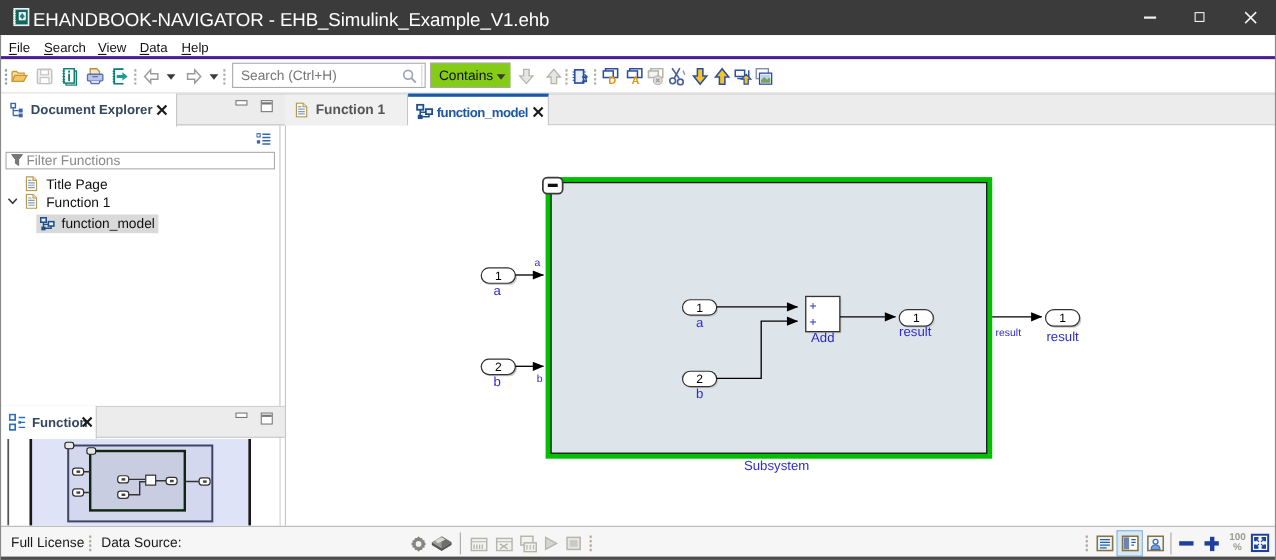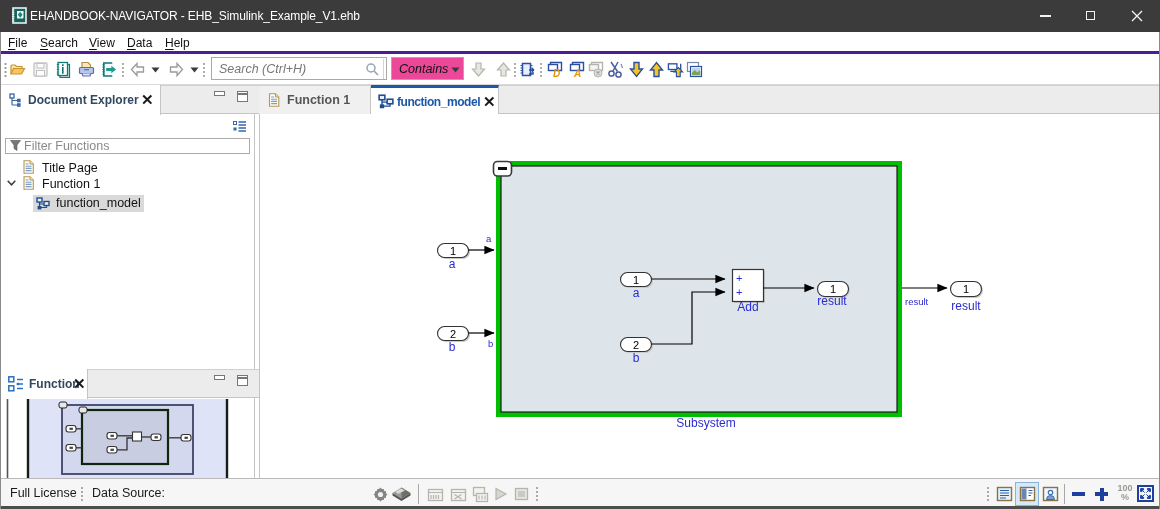--- a/index.html
+++ b/index.html
@@ -1,38 +1,38 @@
 <!DOCTYPE html>
 <html><head>
 <meta charset="utf-8">
 <style>
 * { margin:0; padding:0; box-sizing:border-box; }
 html,body { width:1160px; height:509px; overflow:hidden; }
 body { font-family:"Liberation Sans", sans-serif; position:relative; background:#fff; }
 .abs { position:absolute; }
 
 #titlebar { position:absolute; left:0; top:0; width:1160px; height:32px; background:#3b3b3b; }
-#title-text { position:absolute; left:30px; top:9px; color:#fff; font-size:12px; letter-spacing:-0.1px; }
+#title-text { position:absolute; left:30px; top:9px; color:#fff; font-size:17px; letter-spacing:-0.1px; }
 .winbtn { position:absolute; top:0; width:46px; height:32px; }
 
 #menubar { position:absolute; left:0; top:32px; width:1160px; height:22px; background:#fff; border-bottom:3px solid #4c1d95; font-size:12px; color:#111; }
 #menubar span { position:absolute; top:4px; }
 #menubar u { text-decoration:underline; text-underline-offset:2px; }
 
-#toolbar { position:absolute; left:0; top:54px; width:1160px; height:31px; background:#fff; border-bottom:1px solid #d9d9d9;font-style:italic; }
+#toolbar { position:absolute; left:0; top:54px; width:1160px; height:31px; background:#fff; border-bottom:1px solid #d9d9d9; }
 .tbi { position:absolute; top:7px; width:17px; height:17px; }
 .grip { position:absolute; top:8px; width:3px; height:15px;
   background-image:radial-gradient(circle, #9a9a90 1px, transparent 1.2px);
   background-size:3px 4px; }
 .vsep { position:absolute; top:8px; width:2px; height:15px;
   background-image:radial-gradient(circle, #b0b0a8 1px, transparent 1.2px);
   background-size:2px 4px; }
 #searchbox { position:absolute; left:211px; top:3px; width:176px; height:23px; border:1px solid #a9a9a9; background:#fff; }
 #searchbox .ph { position:absolute; left:7px; top:4px; color:#777; font-size:12.5px; }
-#containsbox { position:absolute; left:391px; top:3px; width:73px; height:23px; border:1px solid #a9a9a9; background:#ec4899; }
+#containsbox { position:absolute; left:391px; top:3px; width:73px; height:23px; border:1px solid #a9a9a9; background:#84cc16; }
 #containsbox .tx { position:absolute; left:7px; top:4px; color:#111; font-size:12.5px; }
 
 #leftpanel { position:absolute; left:0; top:85px; width:255px; height:393px; background:#fff; border-right:1px solid #c5c5c5; }
 .phead { position:absolute; left:0; width:265px; height:29px; background:#ececec; border-top:1px solid #d0d0d0; border-bottom:1px solid #c5c5c5; }
 .ptab { position:absolute; left:0; top:-1px; height:30px; background:#fff; border-right:1px solid #c5c5c5; }
 .ptab .ttext { position:absolute; top:8px; font-size:12px; font-weight:bold; color:#33475e; }
 .minbox { position:absolute; width:11px; height:5px; border:1px solid #767676; background:#fff; }
 .maxbox { position:absolute; width:11px; height:11px; border:1px solid #767676; background:#fff; }
 .maxbox::before { content:""; position:absolute; left:0; top:1px; width:9px; height:2px; background:#767676; }
 .xclose { font-size:15px; font-weight:bold; color:#1a1a1a; }

